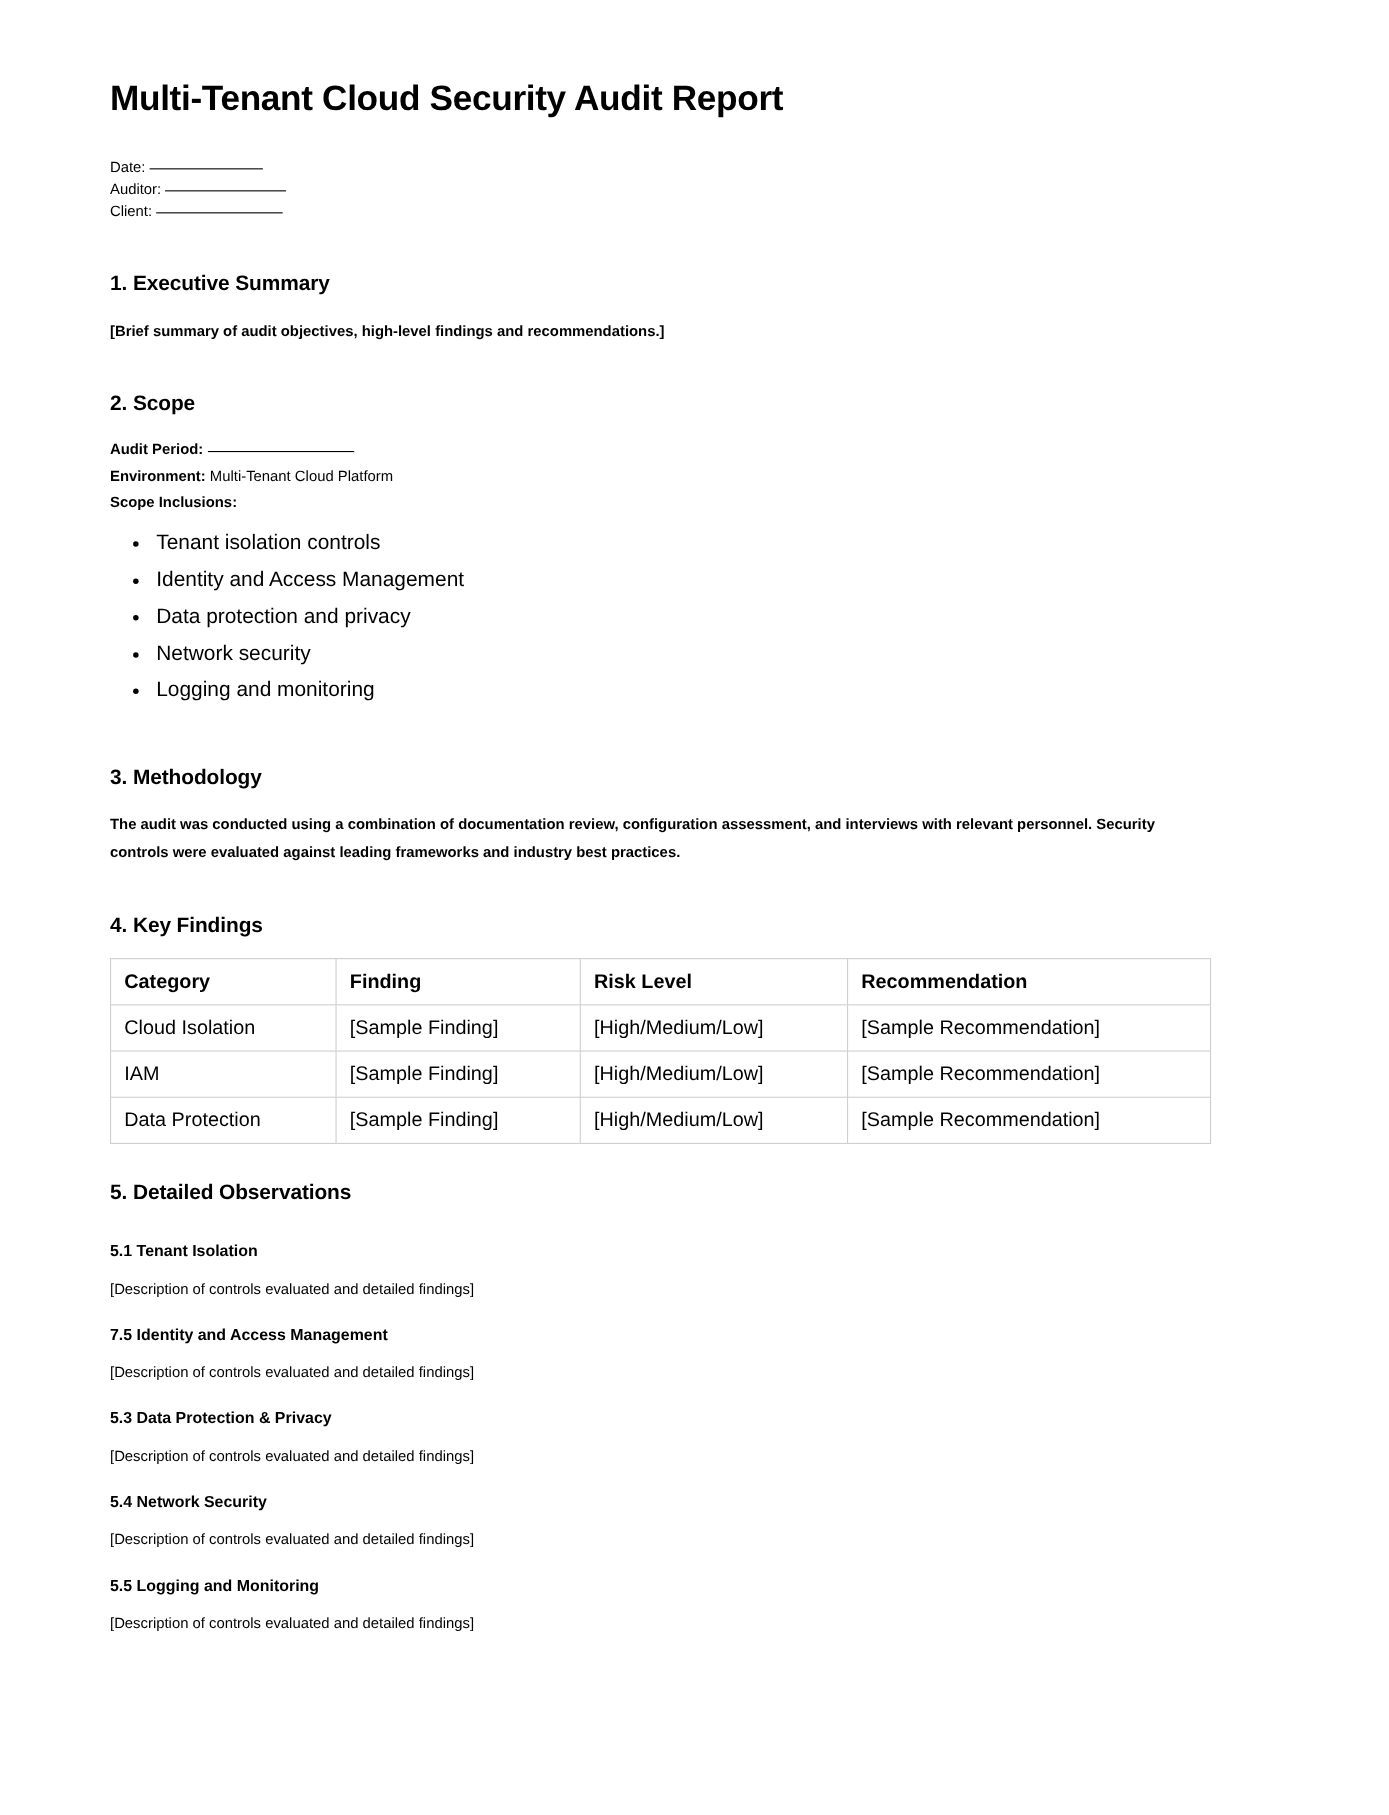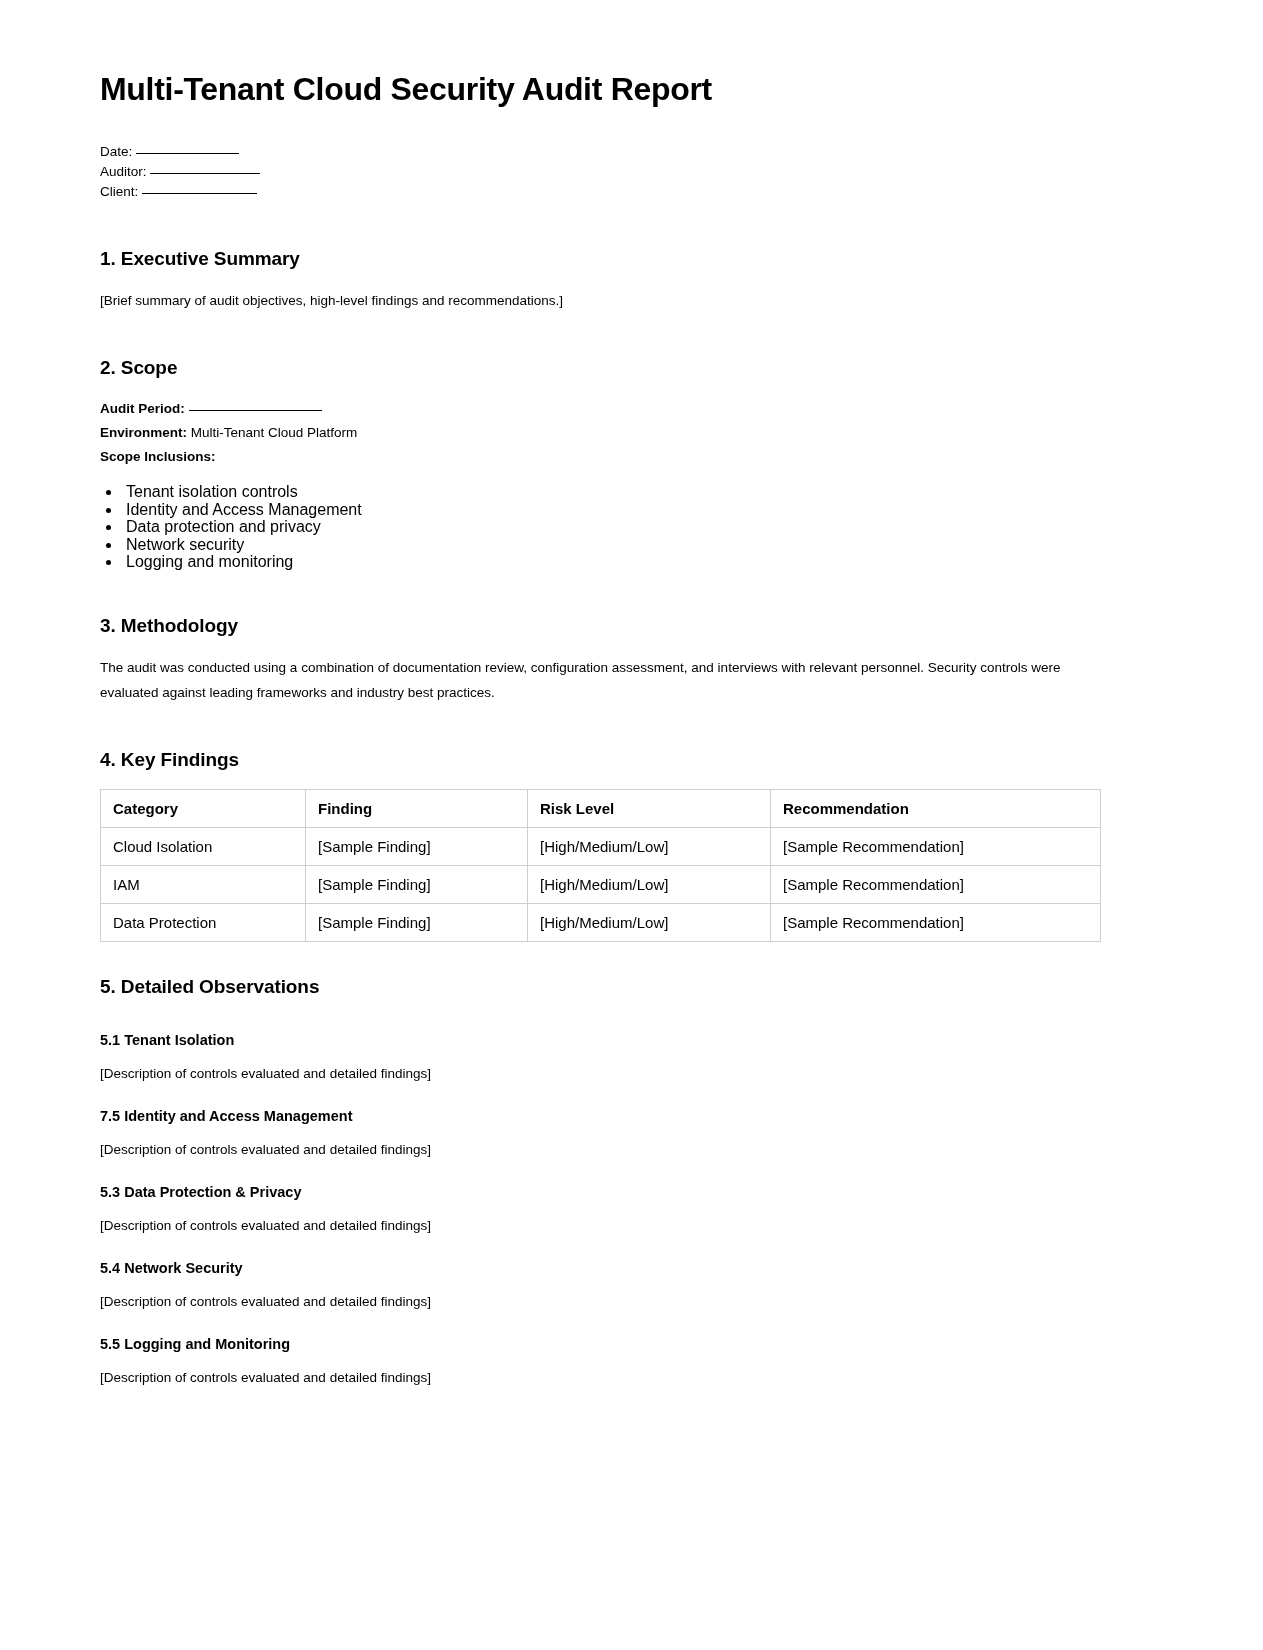--- a/index.html
+++ b/index.html
@@ -55,52 +55,53 @@
     font-weight: bold;
     margin: 0 0 18px 0;
     letter-spacing: -0.1px;
   }
 
   p.body-text {
     font-size: 13.5px;
     line-height: 25px;
     margin: 0;
     max-width: 995px;
+    font-weight: bold;
   }
   .kv-line {
     font-size: 13.5px;
     line-height: 24px;
     margin: 0;
   }
   .kv-line b { font-weight: bold; }
 
   ul.scope-list {
     margin: 14px 0 0 0;
     padding-left: 22px;
     list-style: disc;
   }
   ul.scope-list li {
-    font-size: 16px;
+    font-size: 19px;
     line-height: 17.5px;
-    margin: 0;
+    margin: 16px;
     padding-left: 4px;
   }
 
   table.findings {
     border-collapse: collapse;
     width: 100%;
     max-width: 1000px;
     margin-top: 2px;
     table-layout: fixed;
   }
   table.findings th,
   table.findings td {
     border: 1px solid #cfcfcf;
     text-align: left;
-    font-size: 15px;
+    font-size: 18px;
     padding: 10px 12px;
     vertical-align: middle;
   }
   table.findings th {
     font-weight: bold;
     height: 14px;
   }
   table.findings td { height: 13px; }
   col.c1 { width: 205px; }
   col.c2 { width: 222px; }

